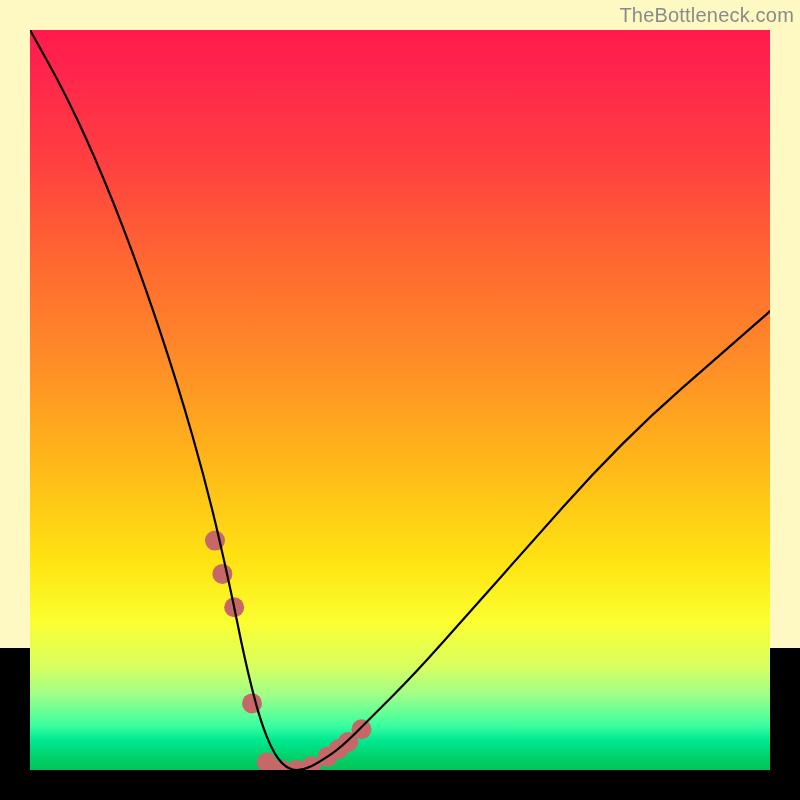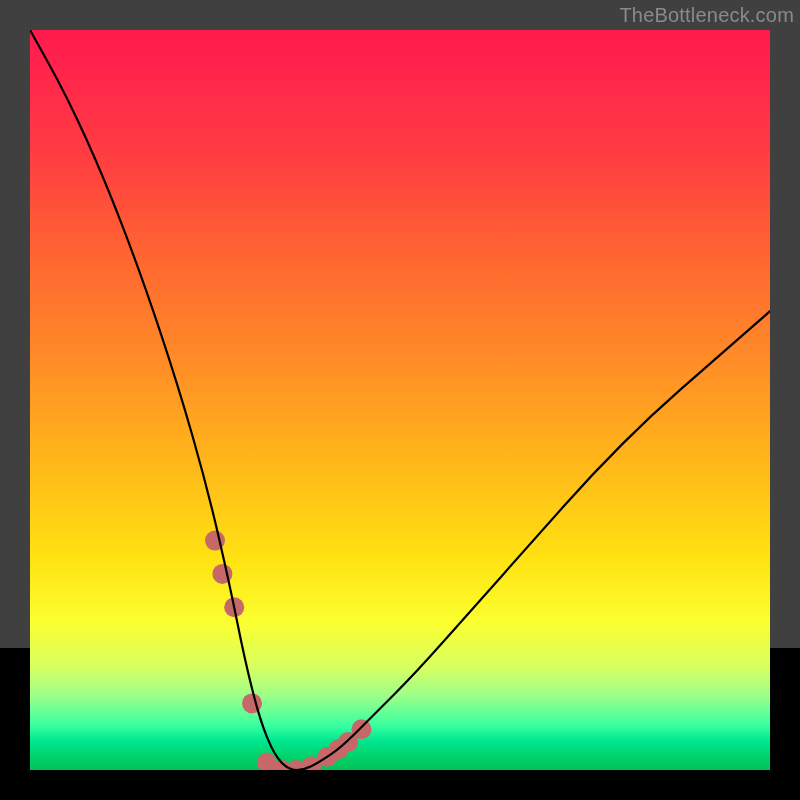--- a/index.html
+++ b/index.html
@@ -10,21 +10,21 @@
     background: #000;
     overflow: hidden;
     font-family: Arial, Helvetica, sans-serif;
   }
   .frame {
     position: absolute;
     top: 0;
     left: 0;
     width: 800px;
     height: 648px;
-    background: #404040;
+    background: #fef9c3;
   }
   .plot {
     position: absolute;
     left: 30px;
     top: 30px;
     width: 740px;
     height: 740px;
     
     background: linear-gradient(to bottom,
       #ff1a4d 0%,

